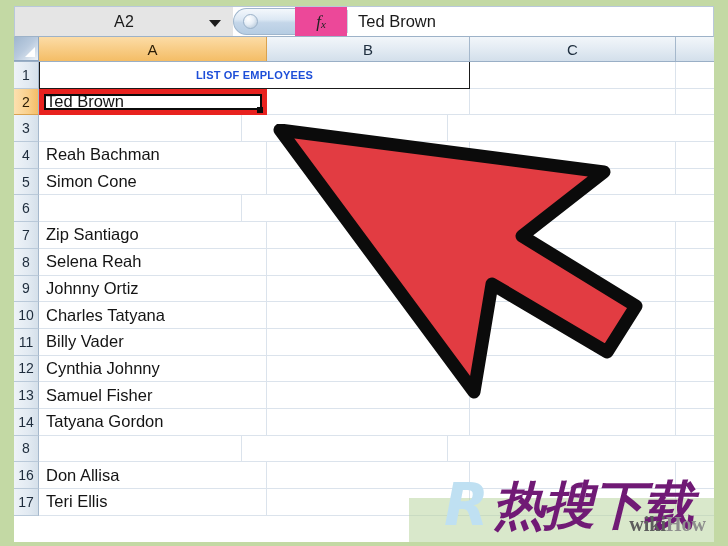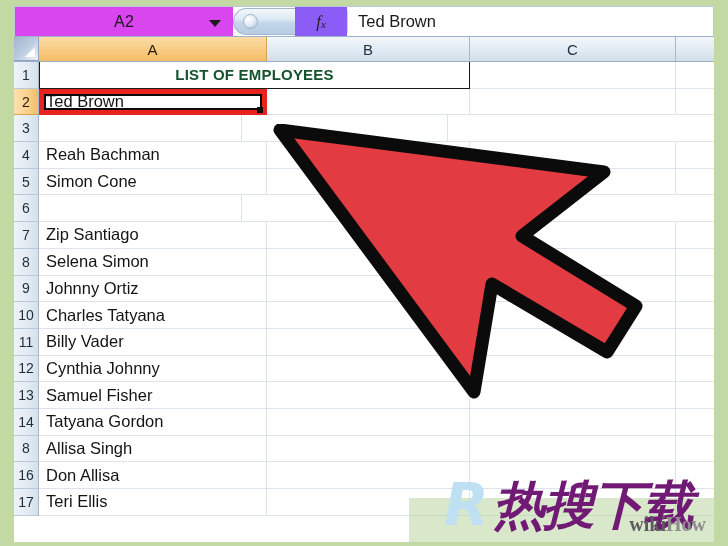--- a/index.html
+++ b/index.html
@@ -24,21 +24,21 @@
     border:1px solid #b9c8da;
     border-bottom:1px solid #9db2c8;
     box-sizing:border-box;
     display:flex;
     align-items:stretch;
   }
   .namebox{
     width:218px;
     display:flex;align-items:center;justify-content:center;
     position:relative;
-    background:#d946ef;
+    background:#e5e5e5;
     font-size:16px;color:#1a1a1a;
   }
   .namebox .nb-text{letter-spacing:.3px;}
   .nb-caret{
     position:absolute;right:12px;top:50%;
     margin-top:-2px;
     width:0;height:0;
     border-left:6px solid transparent;
     border-right:6px solid transparent;
     border-top:7px solid #1c1c1c;
@@ -55,21 +55,21 @@
   }
   .fb-dot{
     width:13px;height:13px;border-radius:50%;
     margin-left:9px;
     background:radial-gradient(circle at 34% 30%, #ffffff 0%, #e6eef6 45%, #a9bed3 100%);
     border:1px solid #9bb2c9;
   }
   .fx{
     width:52px;
     display:flex;align-items:center;justify-content:center;
-    background:#8b5cf6;
+    background:#ec4899;
     font-family:"Liberation Serif", serif;
     font-style:italic;
     font-size:17px;
     color:#222;
     position:relative;
   }
   .fx .sub{font-size:11px;vertical-align:-1px;font-style:italic;}
   .fdivide{width:1px;background:#c8d4e0;margin:3px 0;}
   .formula-input{
     flex:1;
@@ -150,21 +150,21 @@
     background:transparent;
     overflow:hidden;white-space:nowrap;
   }
   .cell.a{width:228px;flex:0 0 228px;}
   .cell.b{width:203px;flex:0 0 203px;}
   .cell.c{width:206px;flex:0 0 206px;}
   .cell.d{flex:1;border-right:none;}
   .merged-title{
     width:431px;flex:0 0 431px;
     display:flex;align-items:center;justify-content:center;
-    font-size:15px;font-weight:bold;color:#14532d;
+    font-size:11px;font-weight:bold;color:#1d4ed8;
     border:1px solid #1a1a1a;
     border-top:none;
     box-sizing:border-box;
     letter-spacing:.2px;
   }
 
   
   .redbox{
     position:absolute;
     left:25px;top:26.7px;
@@ -323,21 +323,21 @@
         </div>
         <div class="row">
           <div class="rh">7</div>
           <div class="cell a">Zip Santiago</div>
           <div class="cell b"></div>
           <div class="cell c"></div>
           <div class="cell d"></div>
         </div>
         <div class="row">
           <div class="rh">8</div>
-          <div class="cell a">Selena Simon</div>
+          <div class="cell a">Selena Reah</div>
           <div class="cell b"></div>
           <div class="cell c"></div>
           <div class="cell d"></div>
         </div>
         <div class="row">
           <div class="rh">9</div>
           <div class="cell a">Johnny Ortiz</div>
           <div class="cell b"></div>
           <div class="cell c"></div>
           <div class="cell d"></div>
@@ -372,21 +372,20 @@
         </div>
         <div class="row">
           <div class="rh">14</div>
           <div class="cell a">Tatyana Gordon</div>
           <div class="cell b"></div>
           <div class="cell c"></div>
           <div class="cell d"></div>
         </div>
         <div class="row">
           <div class="rh">8</div>
-          <div class="cell a">Allisa Singh</div>
           <div class="cell b"></div>
           <div class="cell c"></div>
           <div class="cell d"></div>
         </div>
         <div class="row">
           <div class="rh">16</div>
           <div class="cell a">Don Allisa</div>
           <div class="cell b"></div>
           <div class="cell c"></div>
           <div class="cell d"></div>

